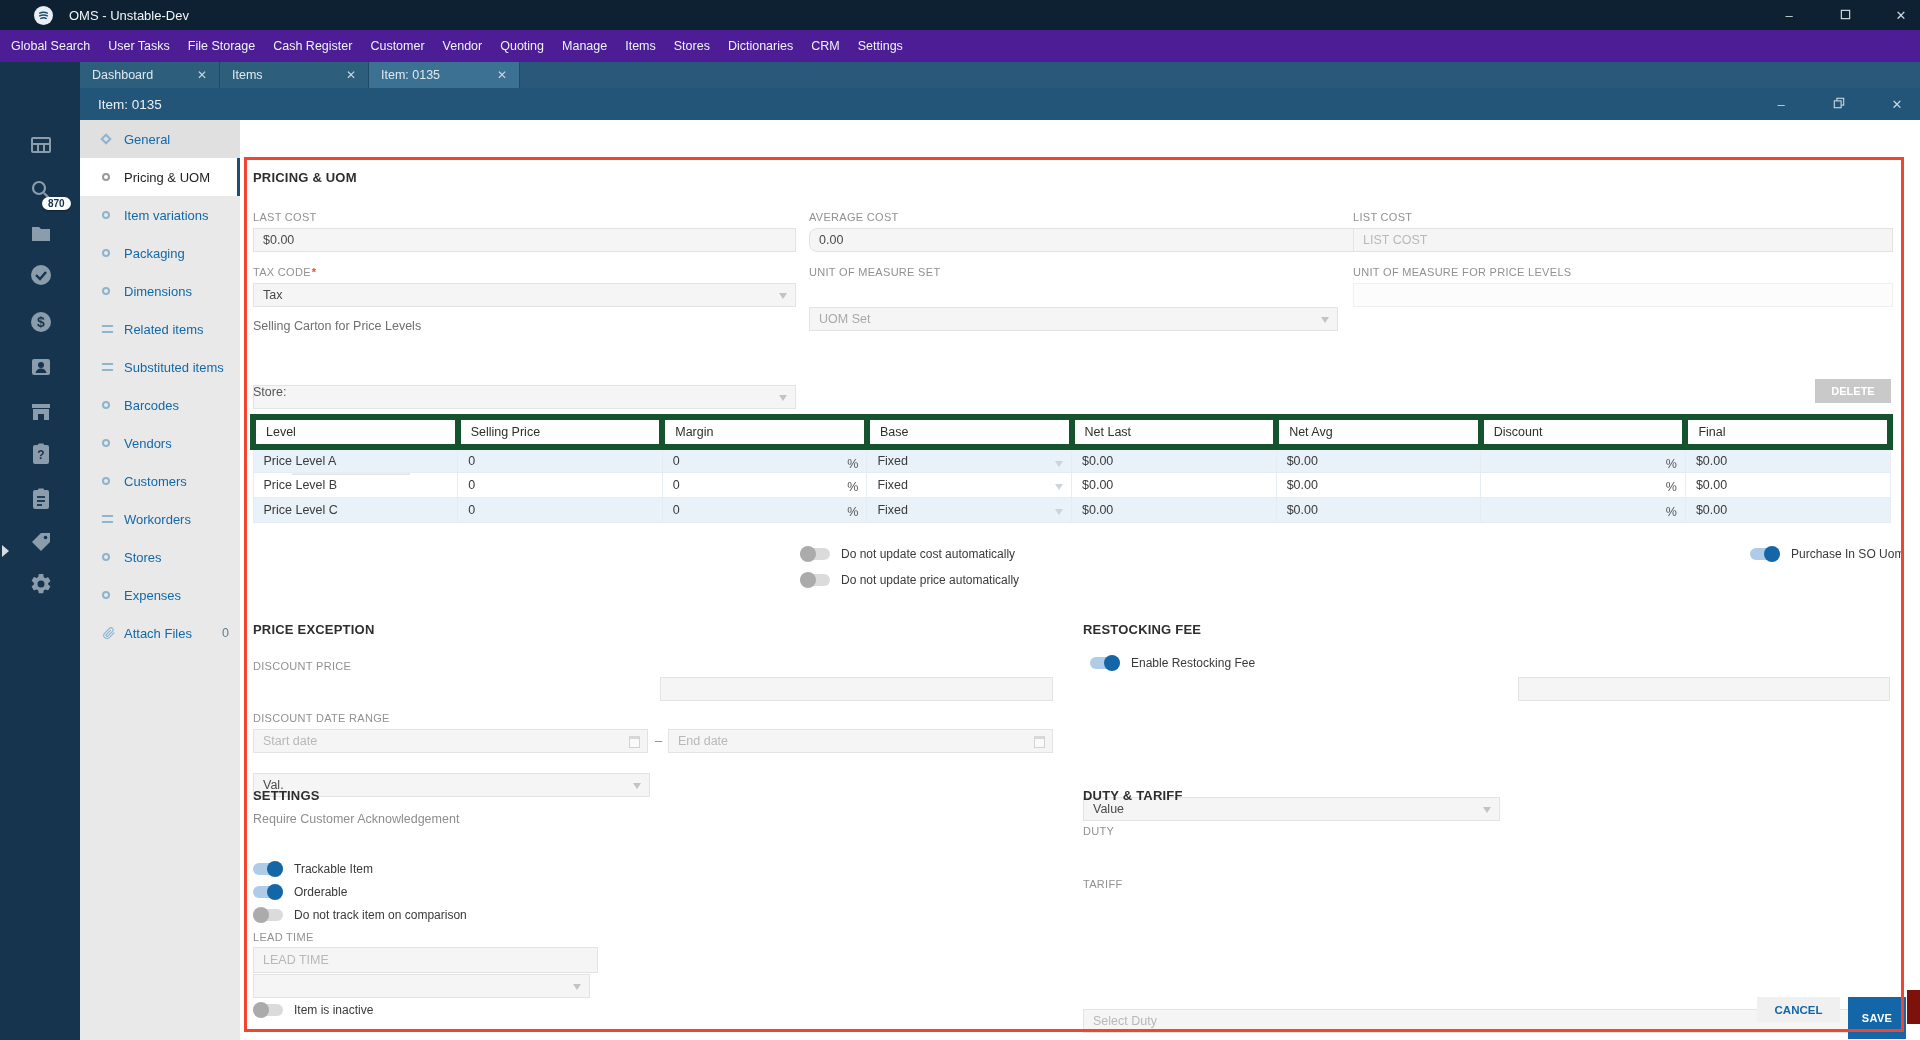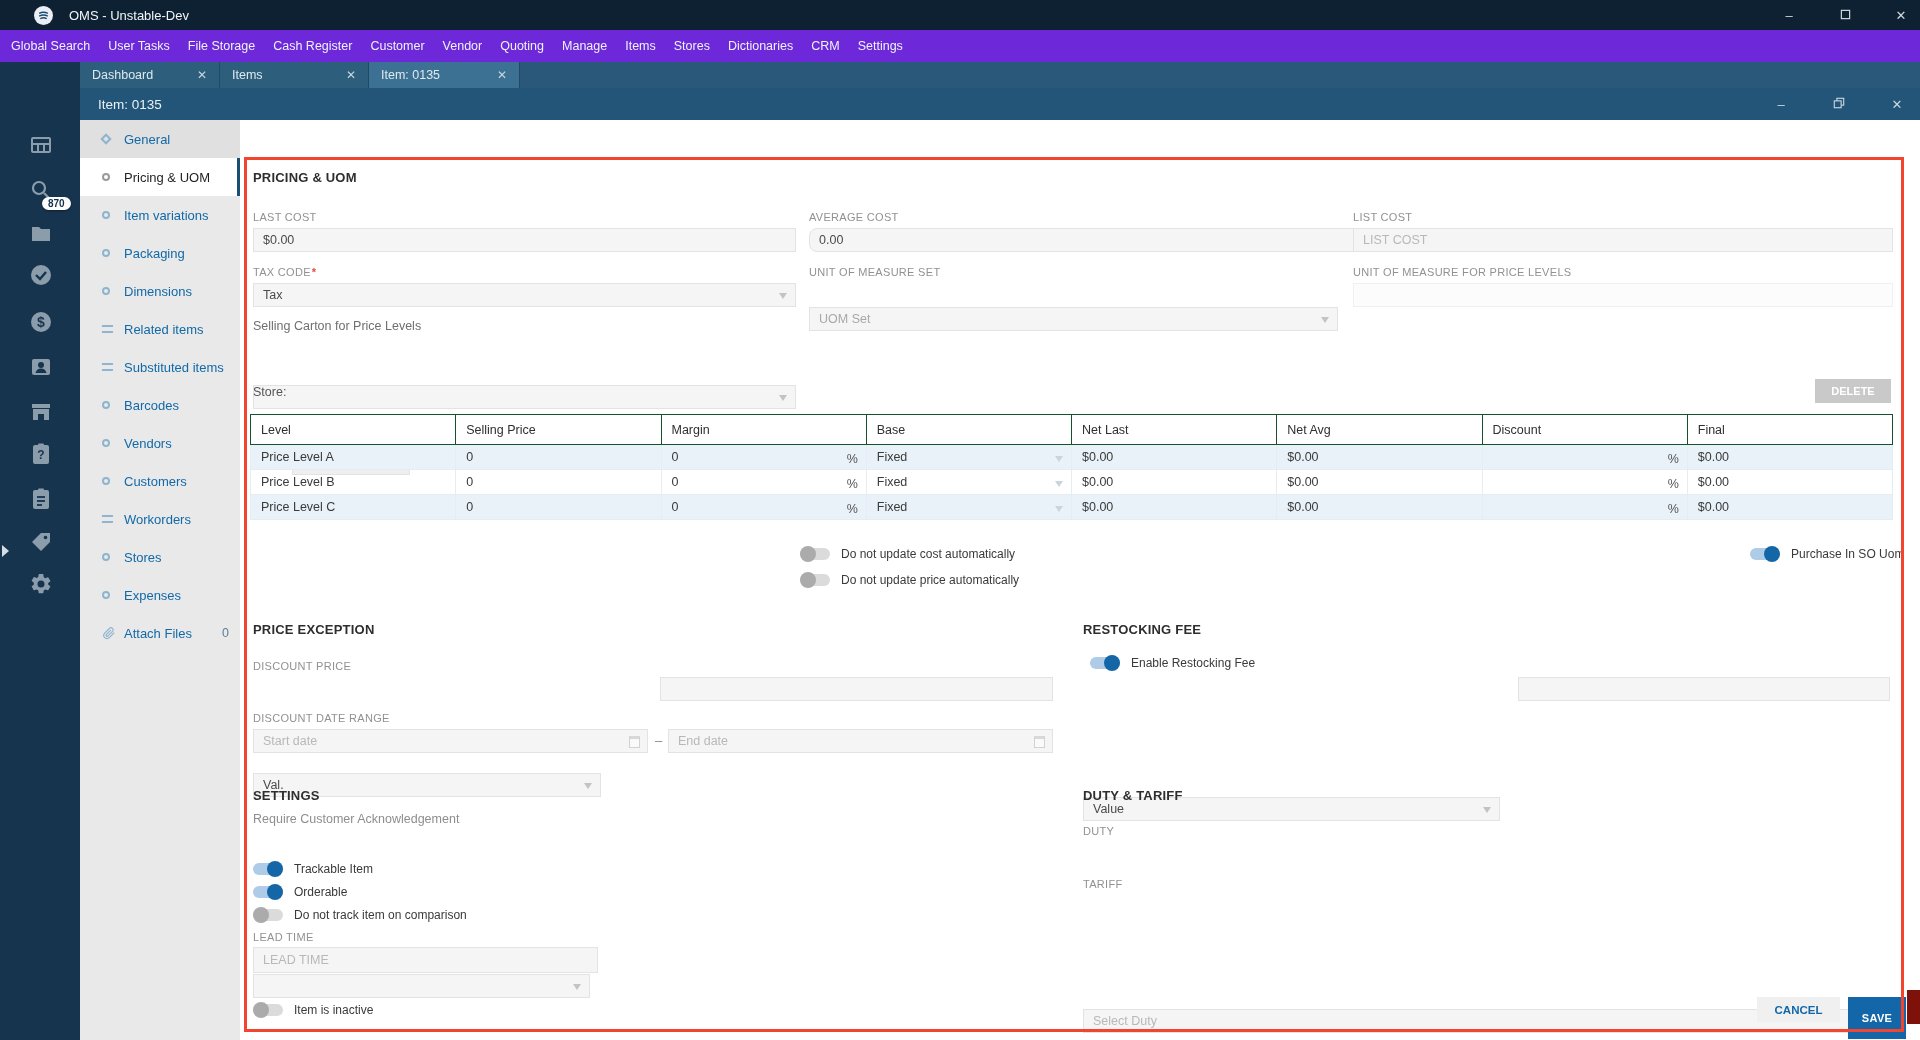--- a/index.html
+++ b/index.html
@@ -6,21 +6,21 @@
   html,body { width:1920px; height:1040px; overflow:hidden; }
   body { font-family:"Liberation Sans","DejaVu Sans",sans-serif; background:#fff; position:relative; }
   .abs { position:absolute; }
 
   
   .titlebar { left:0; top:0; width:1920px; height:30px; background:#0d2133; display:flex; align-items:center; }
   .app-logo { width:19px; height:19px; margin-left:34px; border-radius:50%; background:#e9eff4; display:flex; align-items:center; justify-content:center; }
   .app-title { color:#f2f6f9; font-size:13px; margin-left:16px; }
   .win-controls { position:absolute; right:8px; top:0; height:30px; display:flex; align-items:center; gap:34px; }
   .win-btn { color:#cfd8de; font-size:13px; width:22px; text-align:center; cursor:default; }
-  .menubar { left:0; top:30px; width:1920px; height:32px; background:#6d28d9; display:flex; align-items:center; padding-left:2px; }
+  .menubar { left:0; top:30px; width:1920px; height:32px; background:#4c1d95; display:flex; align-items:center; padding-left:2px; }
   .menu-item { color:#eef3f7; font-size:12.5px; padding:0 9px; line-height:32px; }
 
   
   .iconbar { left:0; top:62px; width:80px; height:978px; background:#16344e; }
   .rail-icon { position:absolute; left:28px; width:26px; height:26px; display:flex; align-items:center; justify-content:center; }
   .rail-icon svg { width:24px; height:24px; }
   .badge { position:absolute; left:42px; top:197px; background:#fdfdfd; color:#13304a; font-size:10px; font-weight:bold; padding:1px 6px; border-radius:8px; box-shadow:0 1px 2px rgba(0,0,0,.4); }
   .expander { position:absolute; left:2px; top:545px; width:0; height:0; border-top:6px solid transparent; border-bottom:6px solid transparent; border-left:7px solid #d6dde2; }
 
   
@@ -66,21 +66,21 @@
   .input, .dropdown { background:#f5f5f5; border:1px solid #e3e3e3; height:24px; display:flex; align-items:center; padding:0 9px; font-size:12.5px; color:#4a4a4a; }
   .input.light { background:#fcfcfc; border-color:#f0f0f0; }
   .placeholder { color:#b8b8b8; }
   .disabledtxt { color:#a8a8a8; }
   .dropdown { position:relative; padding-right:22px; }
   .dd-caret { position:absolute; right:8px; top:9px; width:0; height:0; border-left:4.5px solid transparent; border-right:4.5px solid transparent; border-top:6px solid #c3c3c3; }
   .cal-ico { position:absolute; right:7px; top:6px; width:11px; height:12px; border:1px solid #d2d2d2; border-top:3px solid #d8d8d8; background:#fafafa; }
 
   
   .ptable { left:250px; top:414px; width:1643px; border:1px solid #dfe7ec; border-collapse:collapse; table-layout:fixed; font-size:12.5px; }
-  .ptable th { height:30px; text-align:left; padding-left:10px; font-weight:normal; color:#2f2f2f; border:1px solid #14532d; background:#fff; }
+  .ptable th { height:30px; text-align:left; padding-left:10px; font-weight:normal; color:#2f2f2f; border:6px solid #14532d; background:#fff; }
   .ptable td { height:25px; padding-left:10px; color:#3a3a3a; border:1px solid #e6edf2; position:relative; }
   .ptable tr.alt td { background:#e9f2f8; }
   .pct { position:absolute; right:8px; top:7px; color:#555; }
   .cell-caret { position:absolute; right:8px; top:11px; width:0; height:0; border-left:4.5px solid transparent; border-right:4.5px solid transparent; border-top:6px solid #ccd4da; }
 
   
   .toggle { width:30px; height:12px; border-radius:6px; position:relative; flex:none; }
   .toggle .knob { position:absolute; top:-2px; width:16px; height:16px; border-radius:50%; }
   .toggle.on { background:#aecbe8; } .toggle.on .knob { right:0; background:#1566a7; }
   .toggle.off { background:#dbdbdb; } .toggle.off .knob { left:0; background:#ababab; }
@@ -444,21 +444,21 @@
 </div>
 <div class="abs tgl-row" style="left:1750px; top:547px;">
   <span class="toggle on">
       <span class="knob"></span>
     </span>
   <span>Purchase In SO Uom</span>
 </div>
 
 <div class="abs sec-heading" style="left:253px; top:622px;">PRICE EXCEPTION</div>
 <div class="abs f-label" style="left:253px; top:660px;">DISCOUNT PRICE</div>
-<div class="abs dropdown" style="left:253px; top:677px; width:348px;">
+<div class="abs dropdown" style="left:253px; top:677px; width:397px;">
     <span>Val.</span>
     <span class="dd-caret"></span>
   </div>
 <div class="abs input" style="left:660px; top:677px; width:393px;"></div>
 <div class="abs f-label" style="left:253px; top:712px;">DISCOUNT DATE RANGE</div>
 <div class="abs input" style="left:253px; top:729px; width:395px; position:absolute;">
     <span class="placeholder">Start date</span>
     <span class="cal-ico"></span>
   </div>
 <span class="abs" style="left:655px; top:733px; color:#888; font-size:13px;">–</span>

